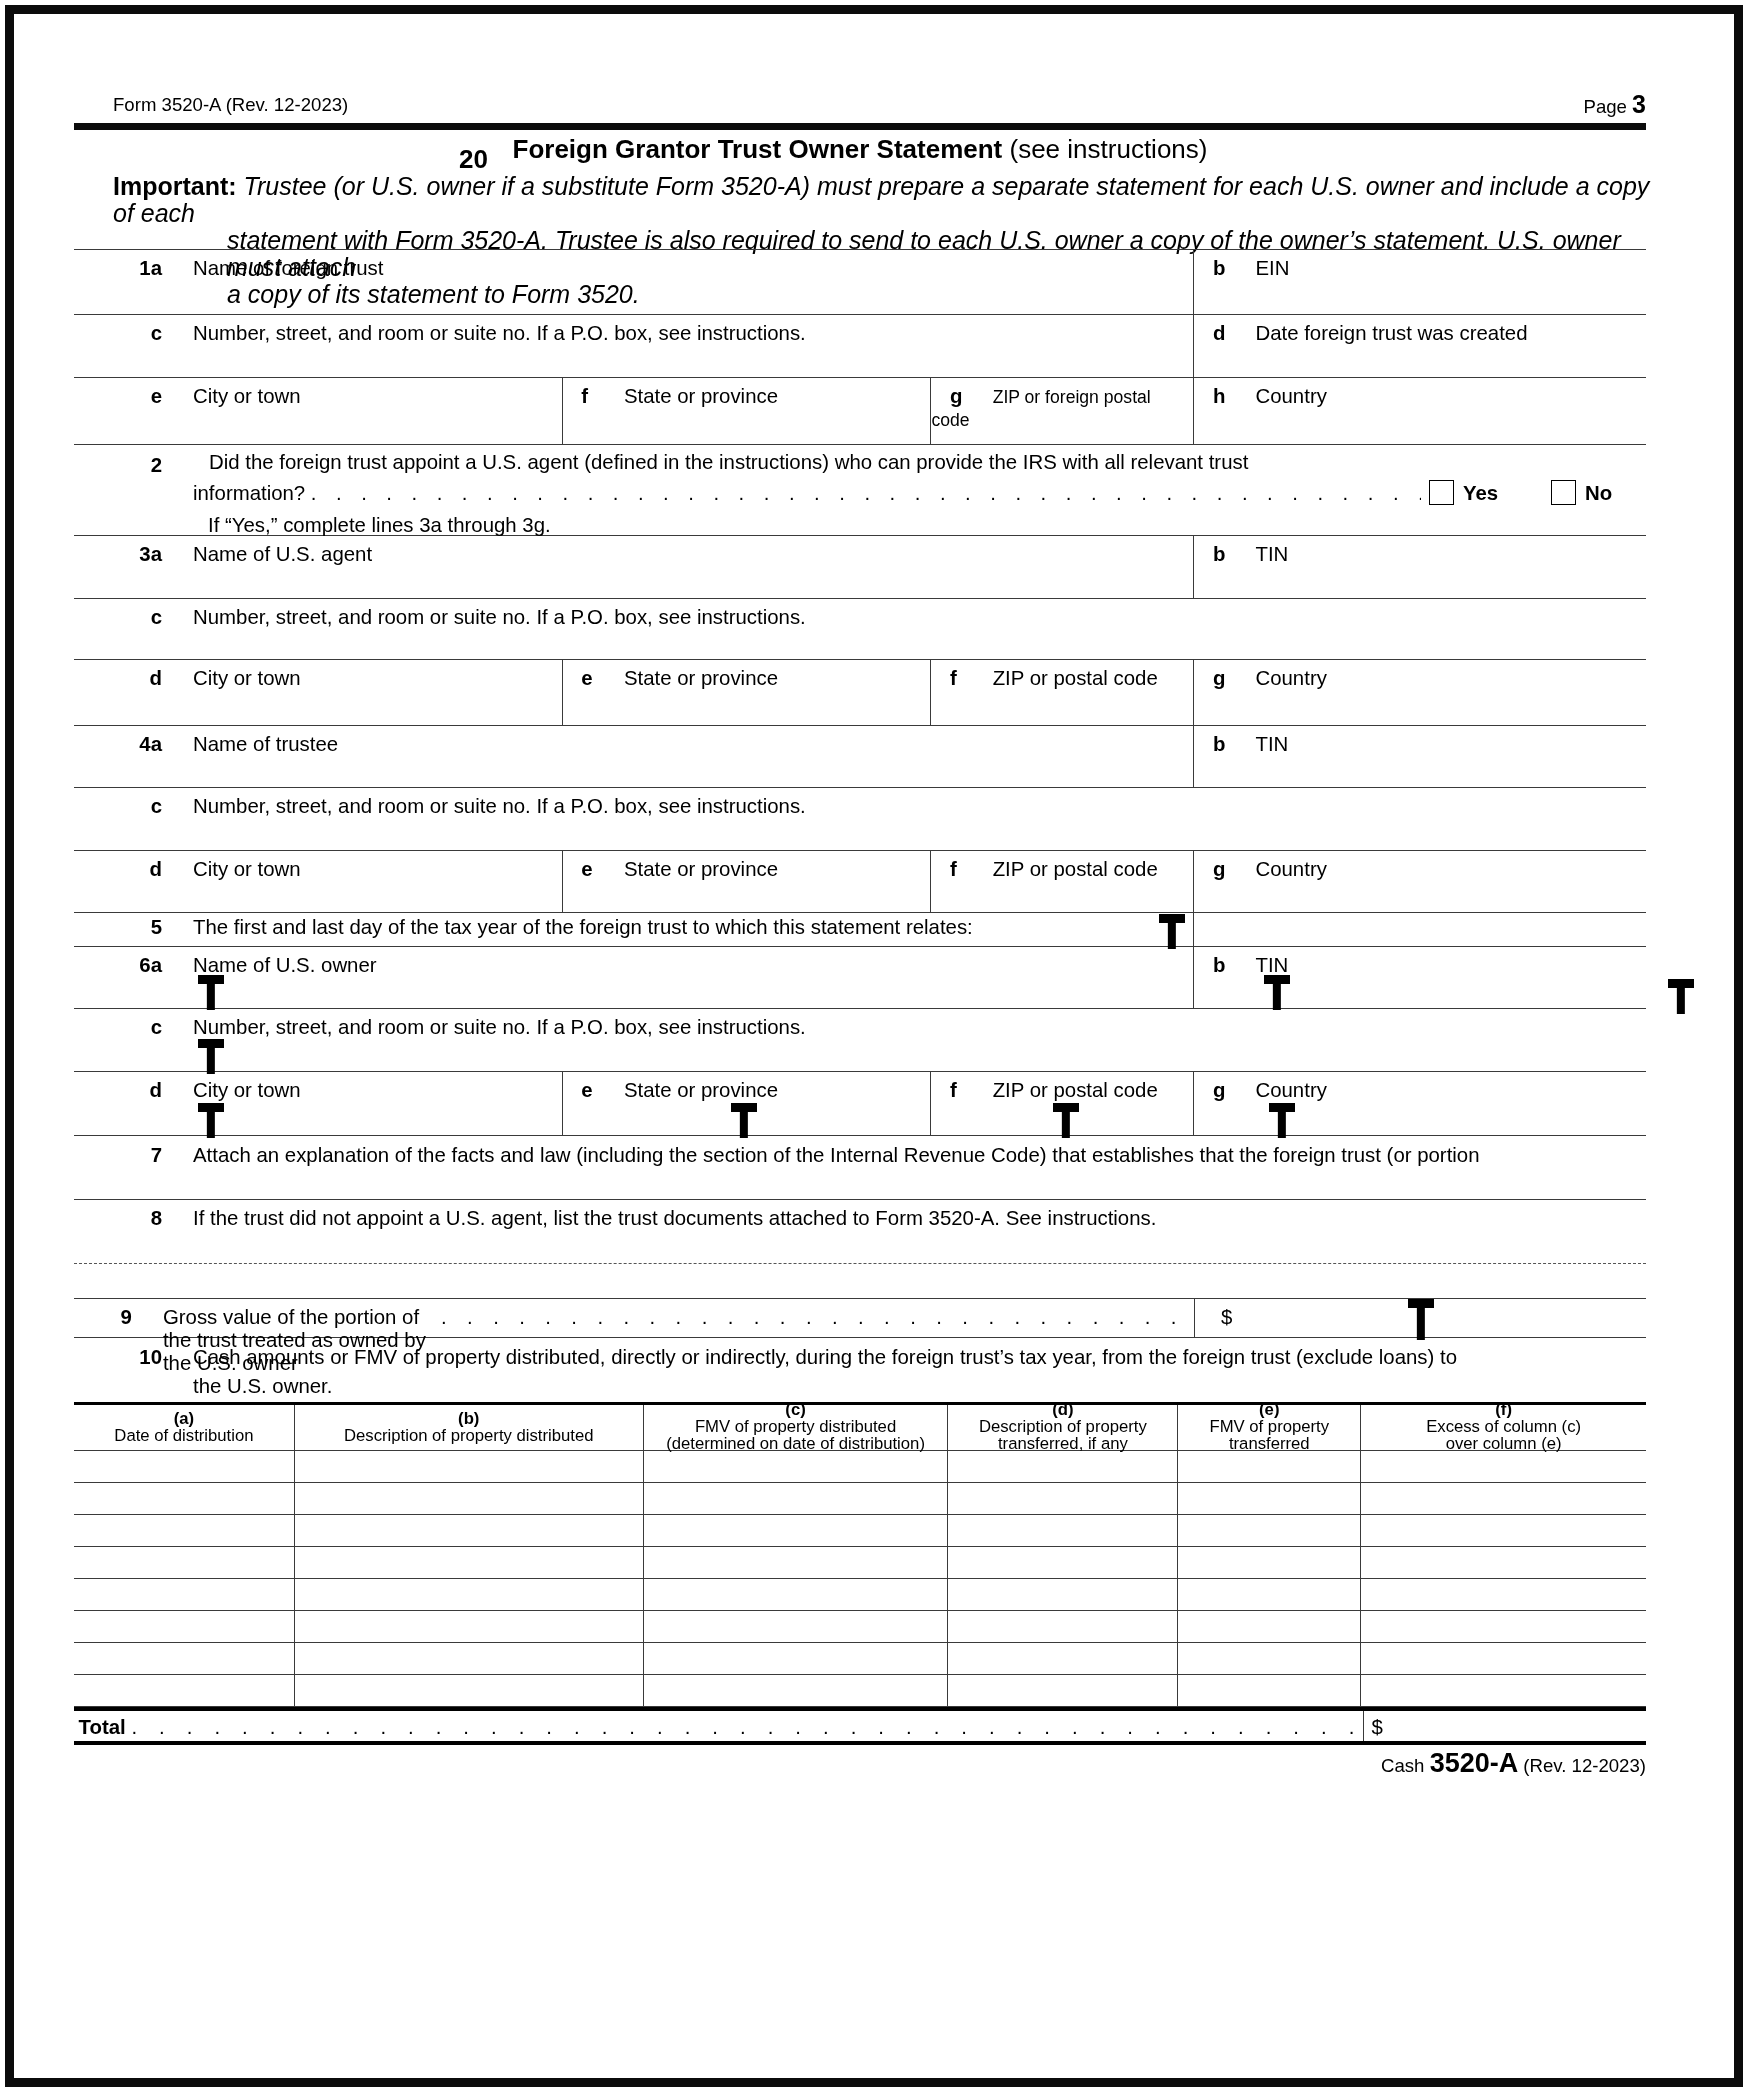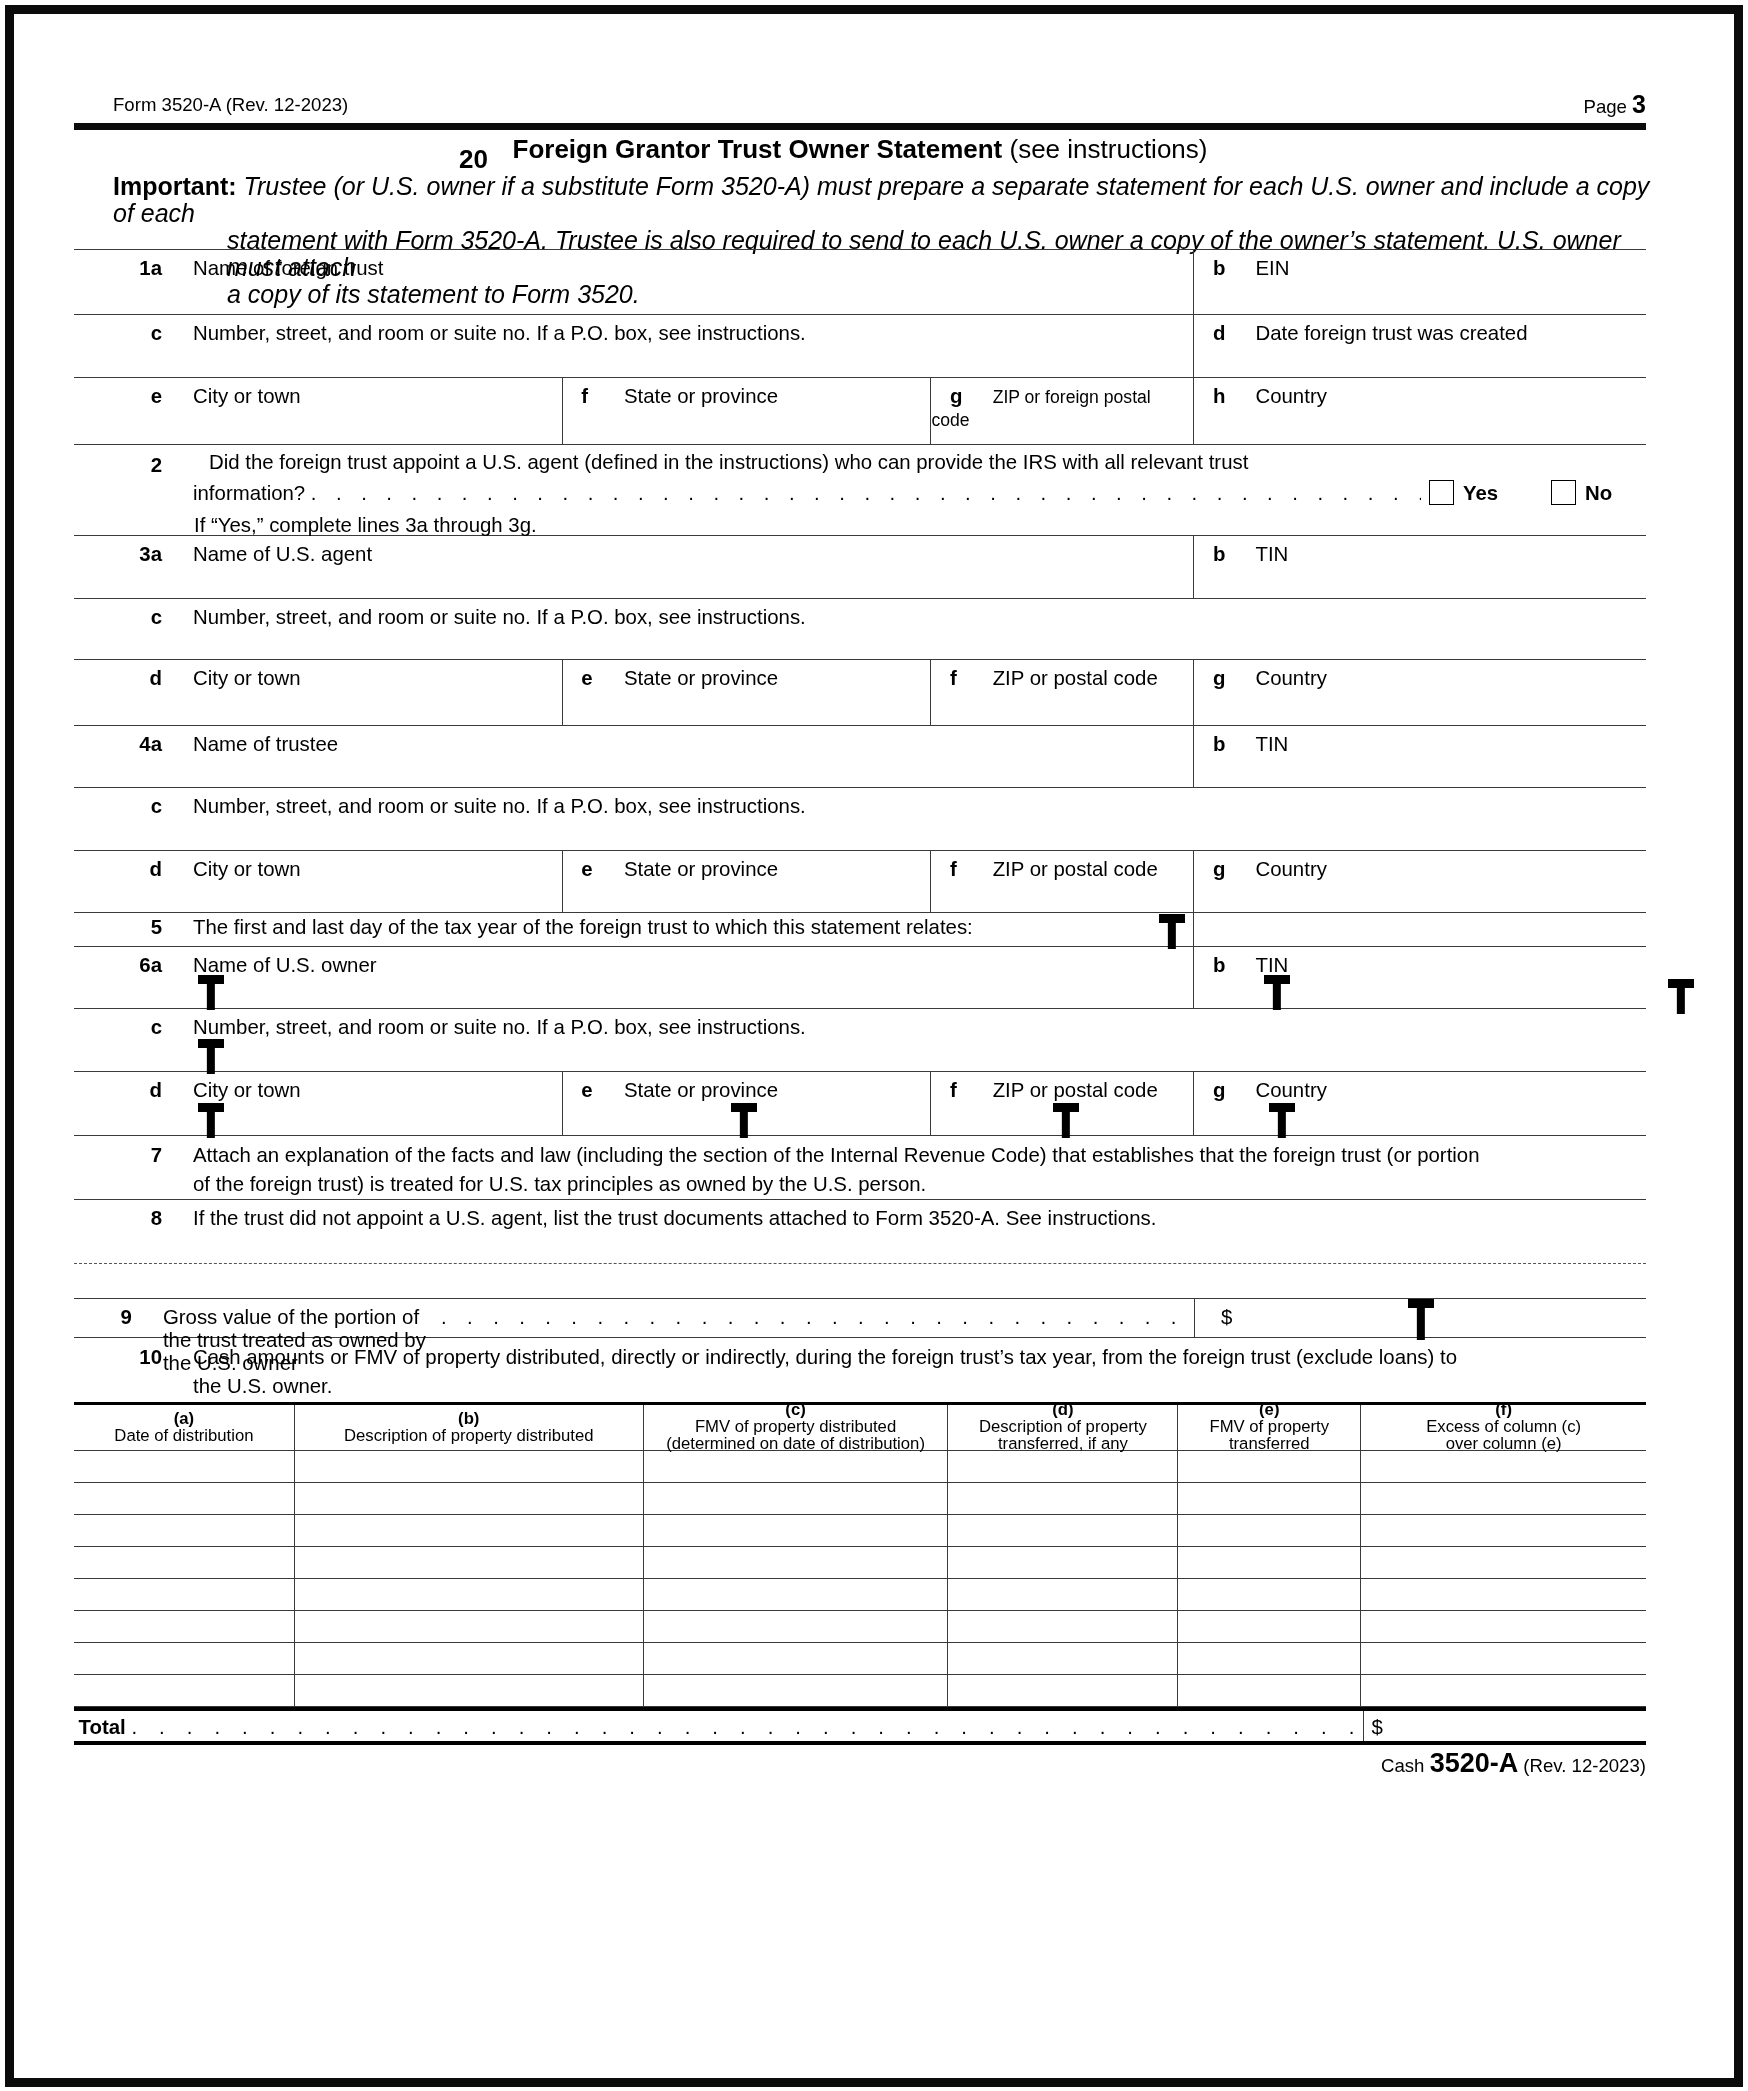--- a/index.html
+++ b/index.html
@@ -32,21 +32,21 @@
   .lab2 { margin-left:24px; }
   .small { font-size:17.6px; }
 
   .h70{height:65px}.h68{height:63px}.h72{height:67px}.h98{height:91px}.h66{height:61px}
   .h71{height:66px}.h67{height:62px}.h37{height:34px}.h69{height:64px}.h107{height:99px}
   .h42{height:39px}
   .w1207{width:1120px}.w488{width:453px}.w526{width:488px}.w398{width:369px}.w283{width:263px}.w1695{width:1572px}
 
   .q2line1 { position:absolute; left:135px; top:5.6px; width:1282px; }
   .q2line2 { position:absolute; left:119px; top:37px; width:1234px; display:flex; }
-  .q2note  { position:absolute; left:120px; top:69px; }
+  .q2note  { position:absolute; left:134px; top:69px; }
   .ldr { flex:1 1 auto; overflow:hidden; white-space:nowrap; letter-spacing:19.5px; margin:0 5.6px; }
   .cbx { position:absolute; width:25px; height:25px; border:1.9px solid #000; background:#fff; }
   .cbxlab { position:absolute; font-weight:bold; }
 
   .p2 { padding-top:5.6px; line-height:29px; }
   .pnum { position:absolute; left:37px; top:5.6px; width:51px; text-align:right; font-weight:bold; line-height:29px; }
   .ptext { margin-left:119px; margin-right:9.3px; }
 
   .dashline { position:absolute; left:0; right:0; top:63px; border-top:1.9px dashed #555; }
 
@@ -244,21 +244,20 @@
       <div class="cell bl w488">
         <span class="num2">g</span><span class="lab2">Country</span>
       </div>
     </div>
 
     <div class="row h69">
       <div class="cell w1695 p2" style="padding-top:0">
         <span class="pnum" style="top:4.6px">7</span>
         <div class="ptext" style="padding-top:4.6px">
           <div>Attach an explanation of the facts and law (including the section of the Internal Revenue Code) that establishes that the foreign trust (or portion</div>
-          <div>of the foreign trust) is treated for U.S. tax principles as owned by the U.S. person.</div>
         </div>
       </div>
     </div>
 
     <div class="row h107">
       <div class="cell w1695">
         <span class="num">8</span><span class="lab">If the trust did not appoint a U.S. agent, list the trust documents attached to Form 3520-A. See instructions.</span>
         <div class="dashline"></div>
       </div>
     </div>

